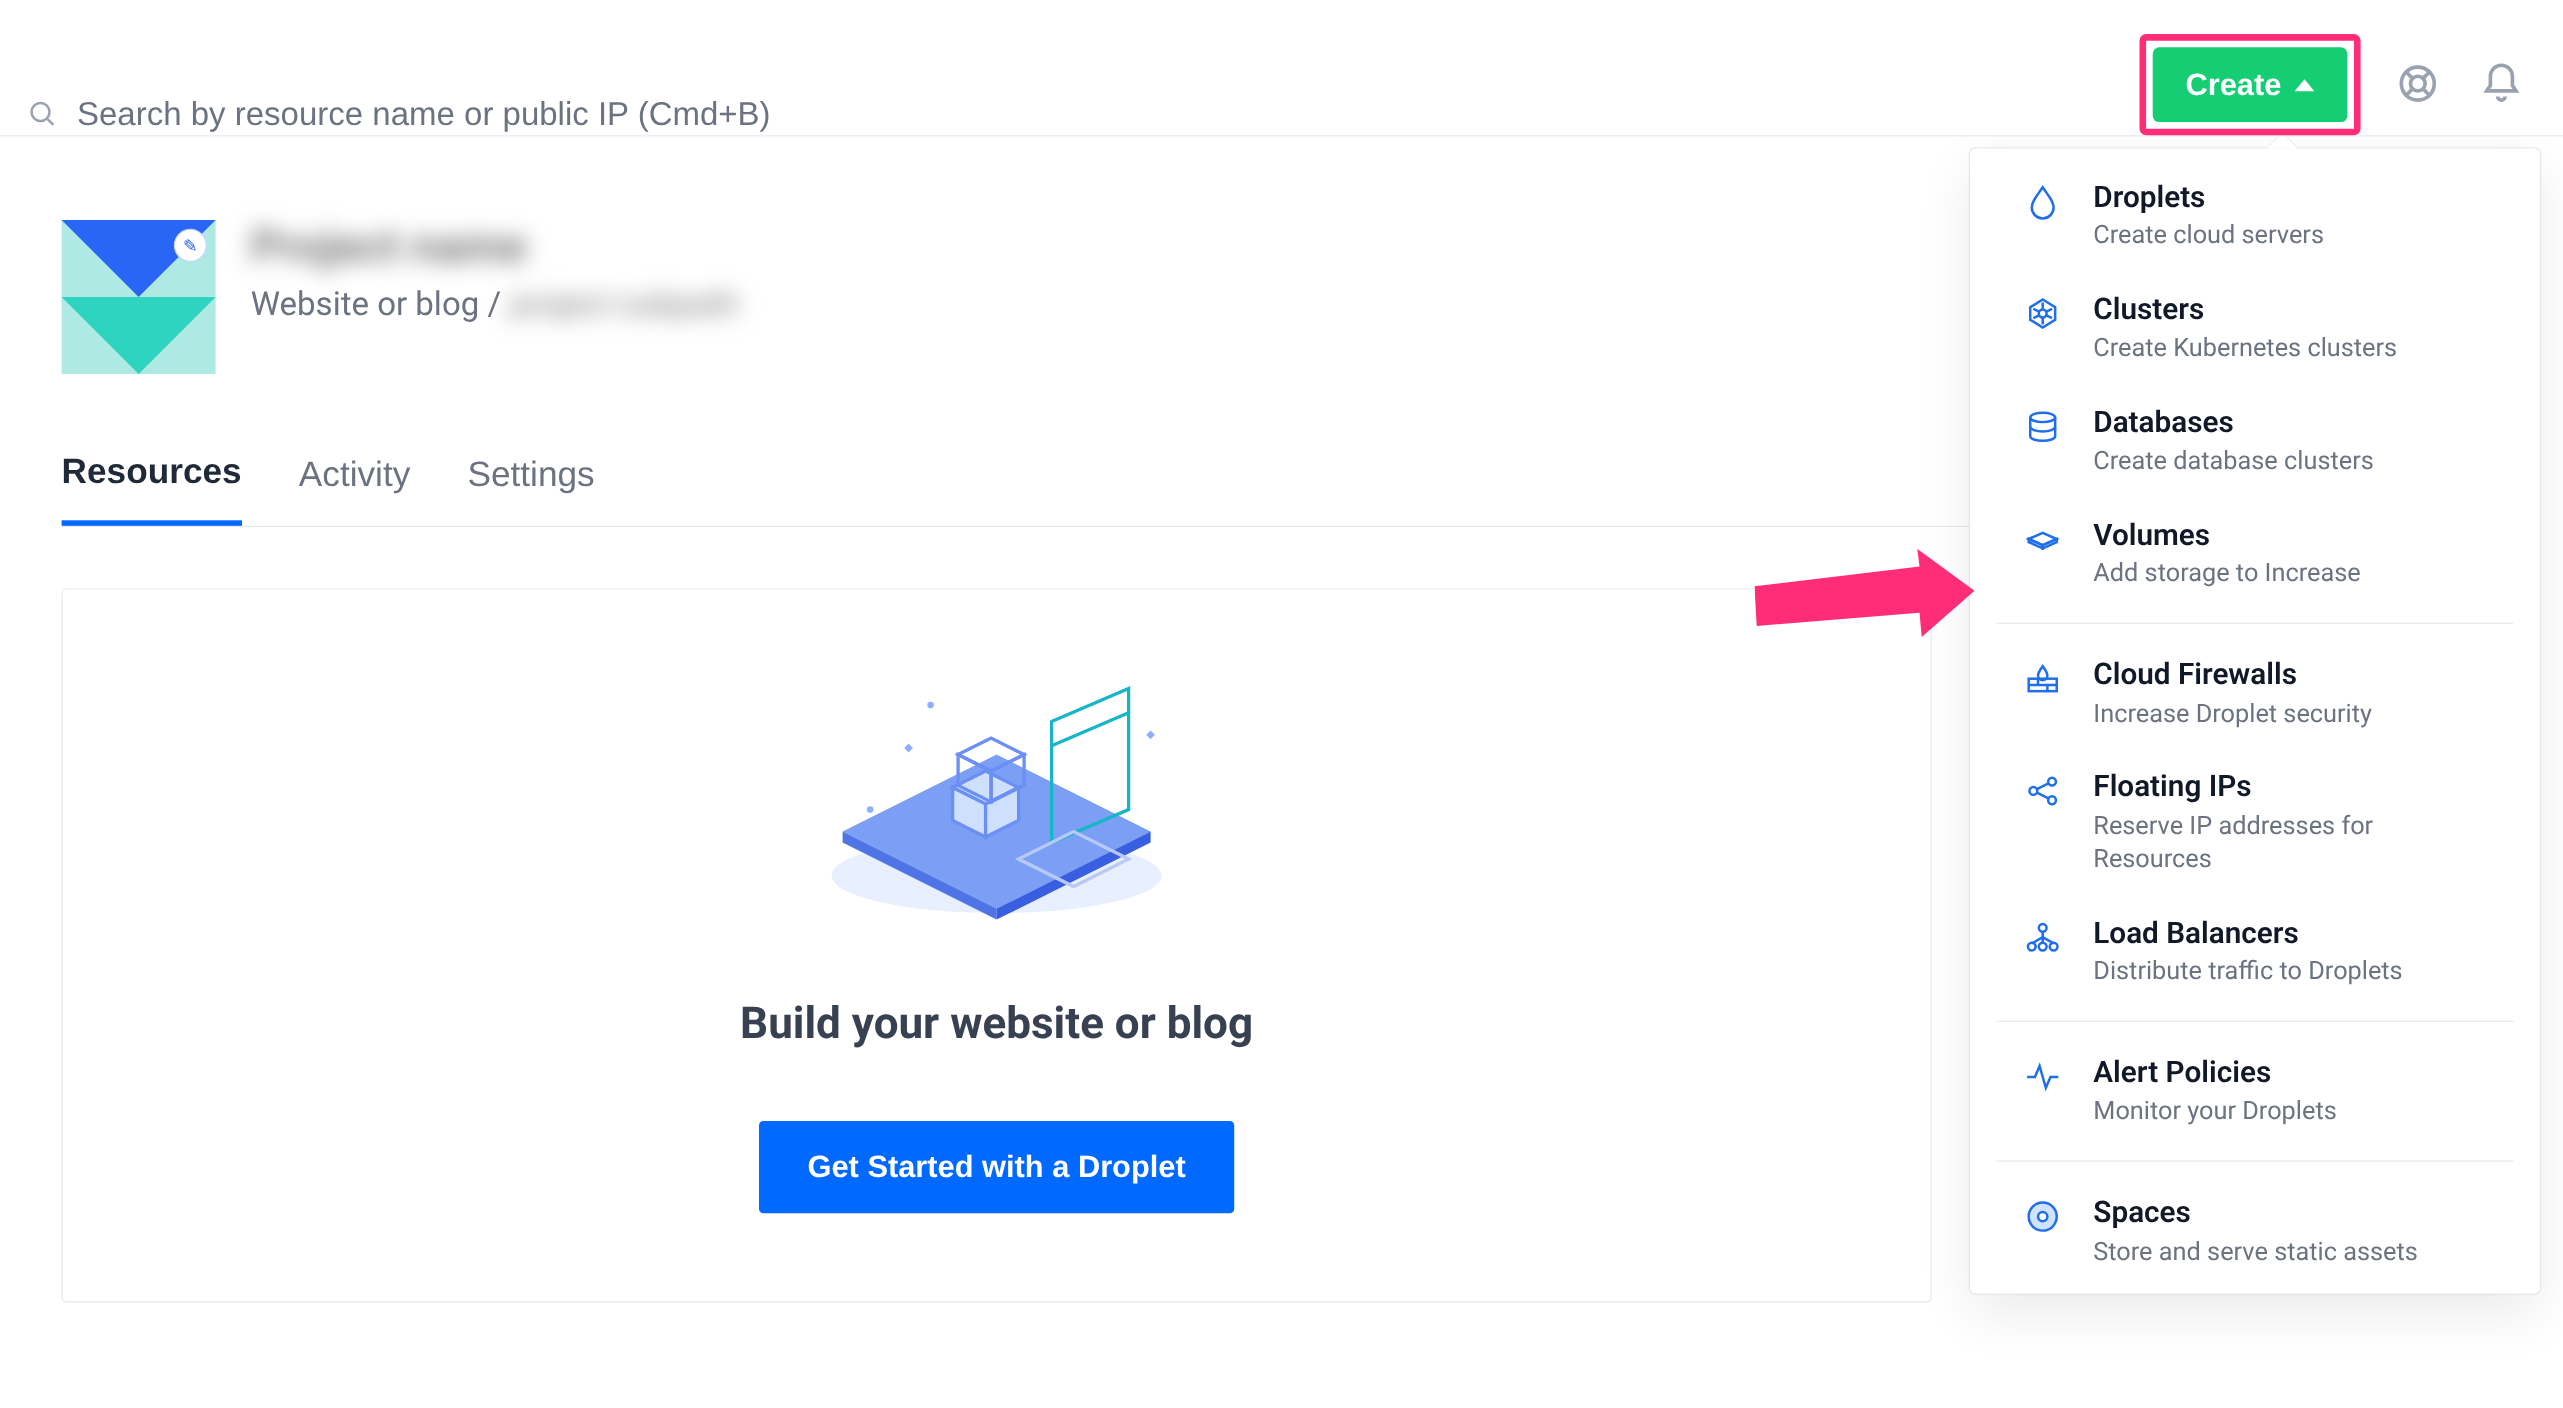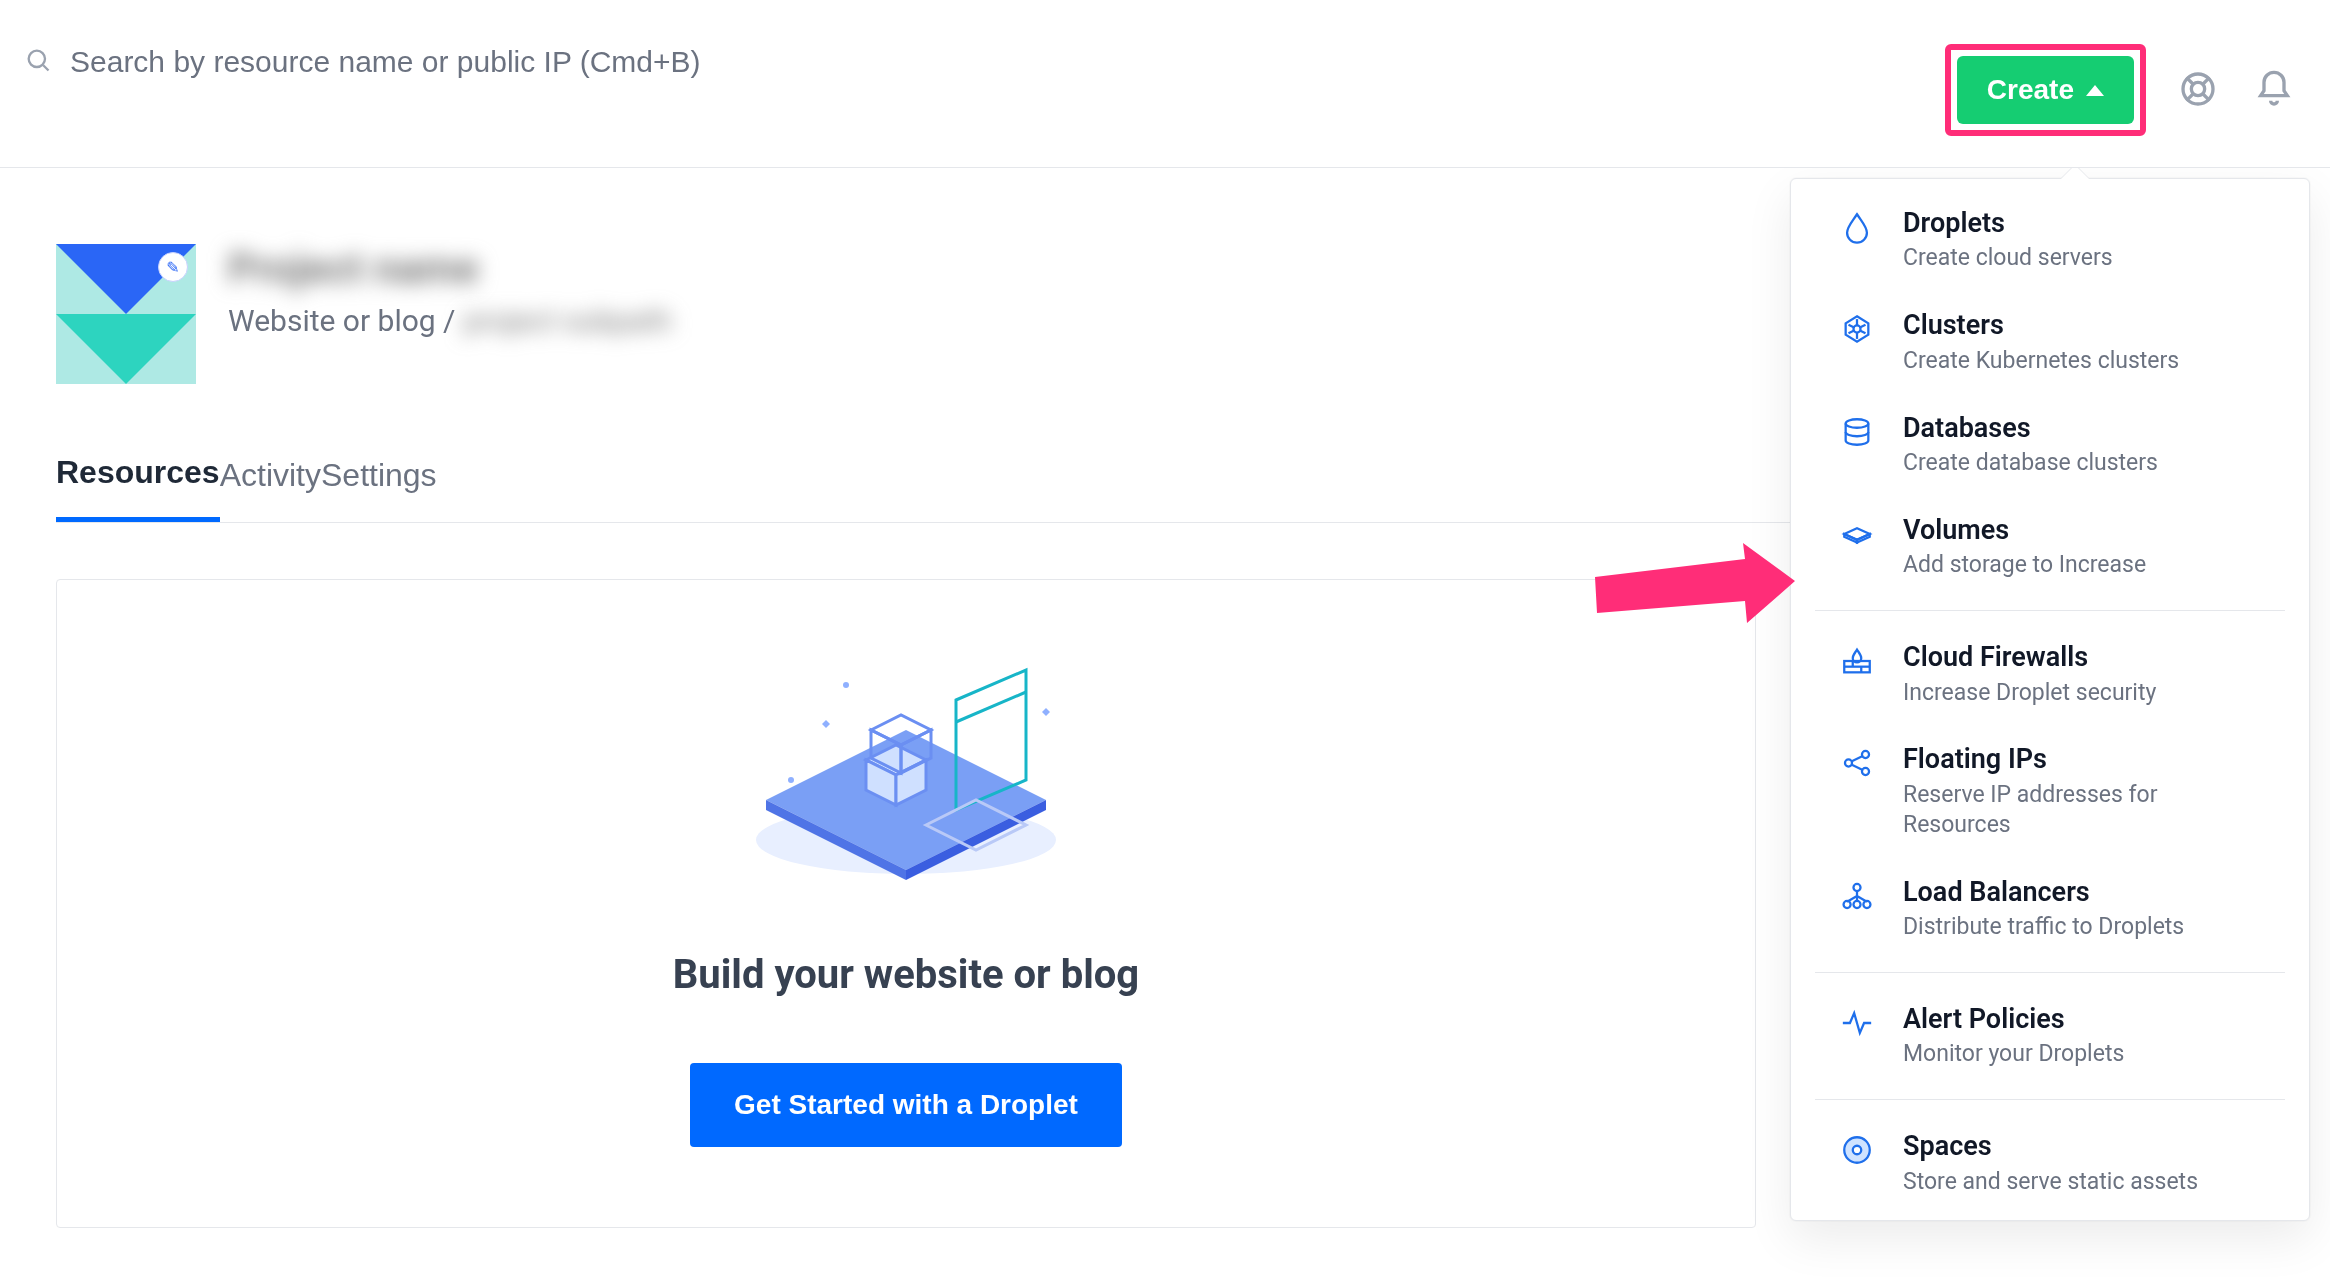--- a/index.html
+++ b/index.html
@@ -19,28 +19,27 @@
     color: var(--text-dark);
     background: #fff;
     width: 2330px;
     height: 1280px;
     transform-origin: top left;
   }
 
   
   .topbar {
     display:flex;
-    align-items:flex-start;
+    align-items:flex-end;
     height:124px;
     padding: 0 32px 0 24px;
     border-bottom: 1px solid var(--border);
     position:relative;
     background:#fff;
     z-index:5;
-    margin-top:44px;
   }
   .search-wrap { display:flex; align-items:center; flex:1; gap:16px; }
   .search-icon svg { width:28px; height:28px; stroke:var(--icon-gray); }
   .search-input {
     border:none; outline:none;
     font-size:30px;
     color: var(--text-muted);
     width: 900px;
     background:transparent;
   }
@@ -111,21 +110,21 @@
     display:flex;align-items:center;justify-content:center;
     font-size:16px;color:#2a66f6;
   }
 
   .project-titles { display:flex; flex-direction:column; gap:10px; }
   .blurred { filter: blur(10px); color:#777; }
   .project-name { font-size:42px; font-weight:700; }
   .project-sub  { font-size:30px; color:var(--text-muted); display:flex; gap:8px; align-items:center;}
 
   
-  .tabs { display:flex; margin-top:70px; border-bottom:1px solid var(--border);}
+  .tabs { display:flex; gap:52px; margin-top:70px; border-bottom:1px solid var(--border);}
   .tab  { font-size:32px; font-weight:600; color:var(--text-muted); padding:0 0 26px 0; cursor:pointer; background:none;border:none;}
   .tab.active { color:var(--text-dark); border-bottom:5px solid var(--blue-bright);}
   .tab:not(.active){ font-weight:500; }
 
   
   .card {
     border:1px solid var(--border);
     border-radius:4px;
     margin-top:56px;
     padding: 50px 40px 80px;

